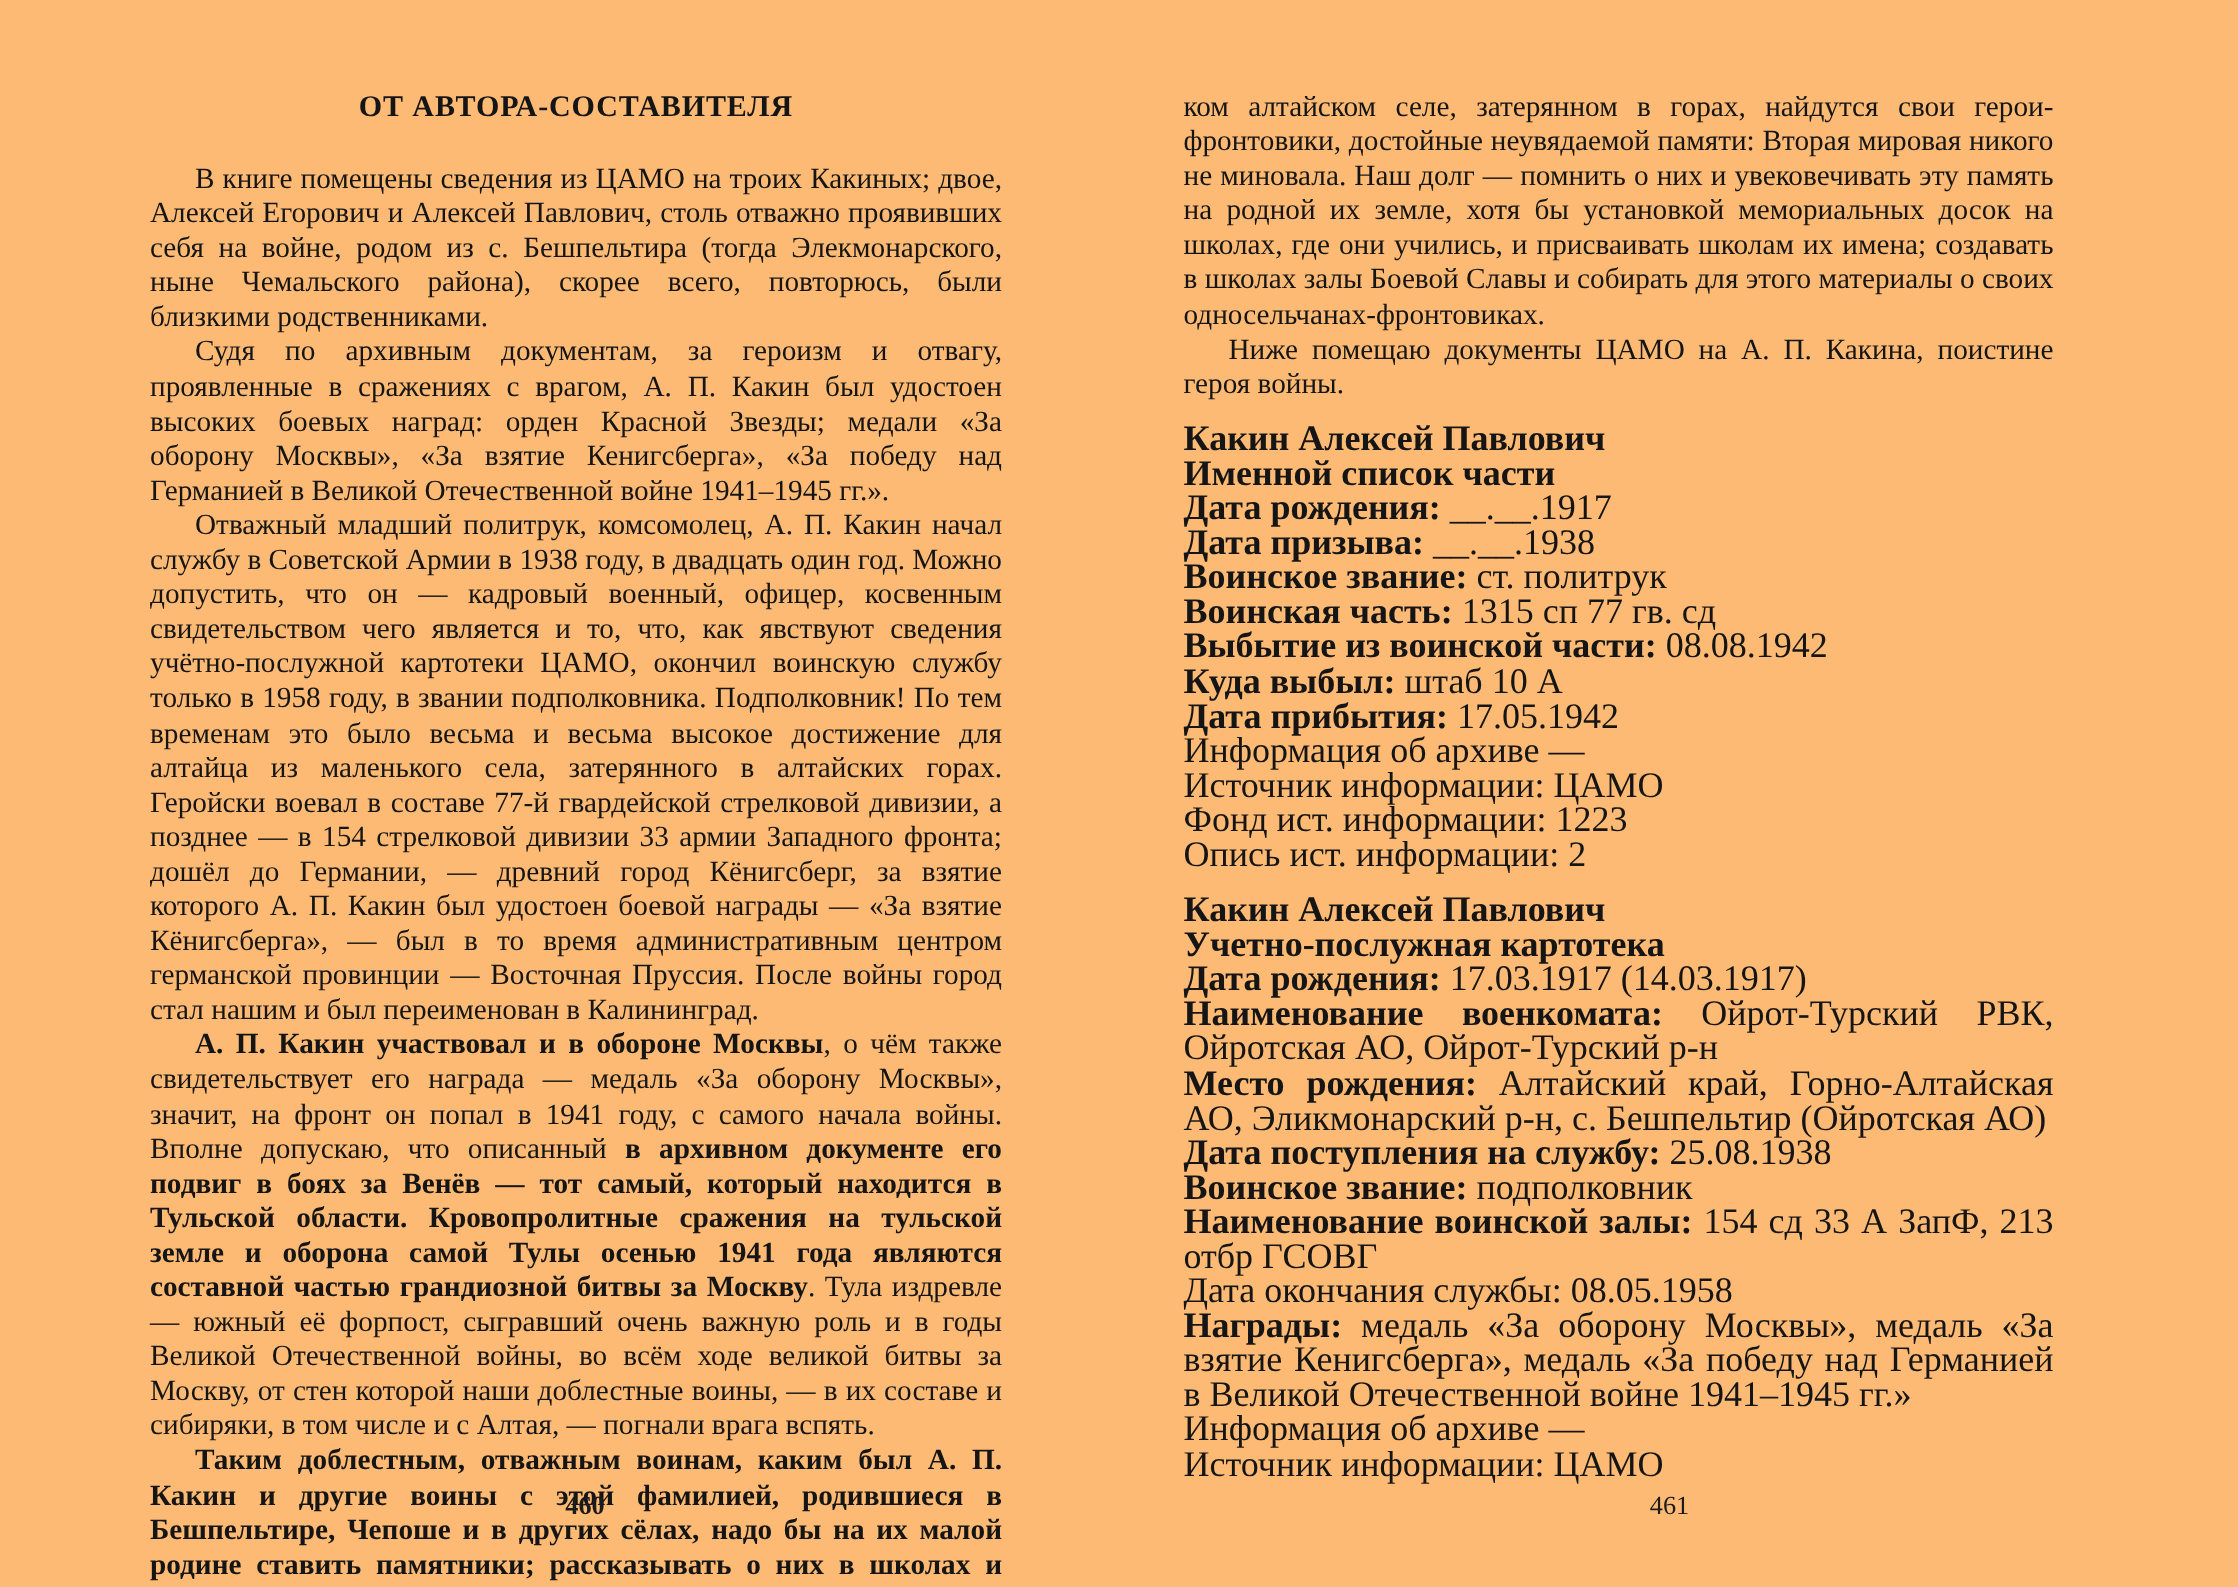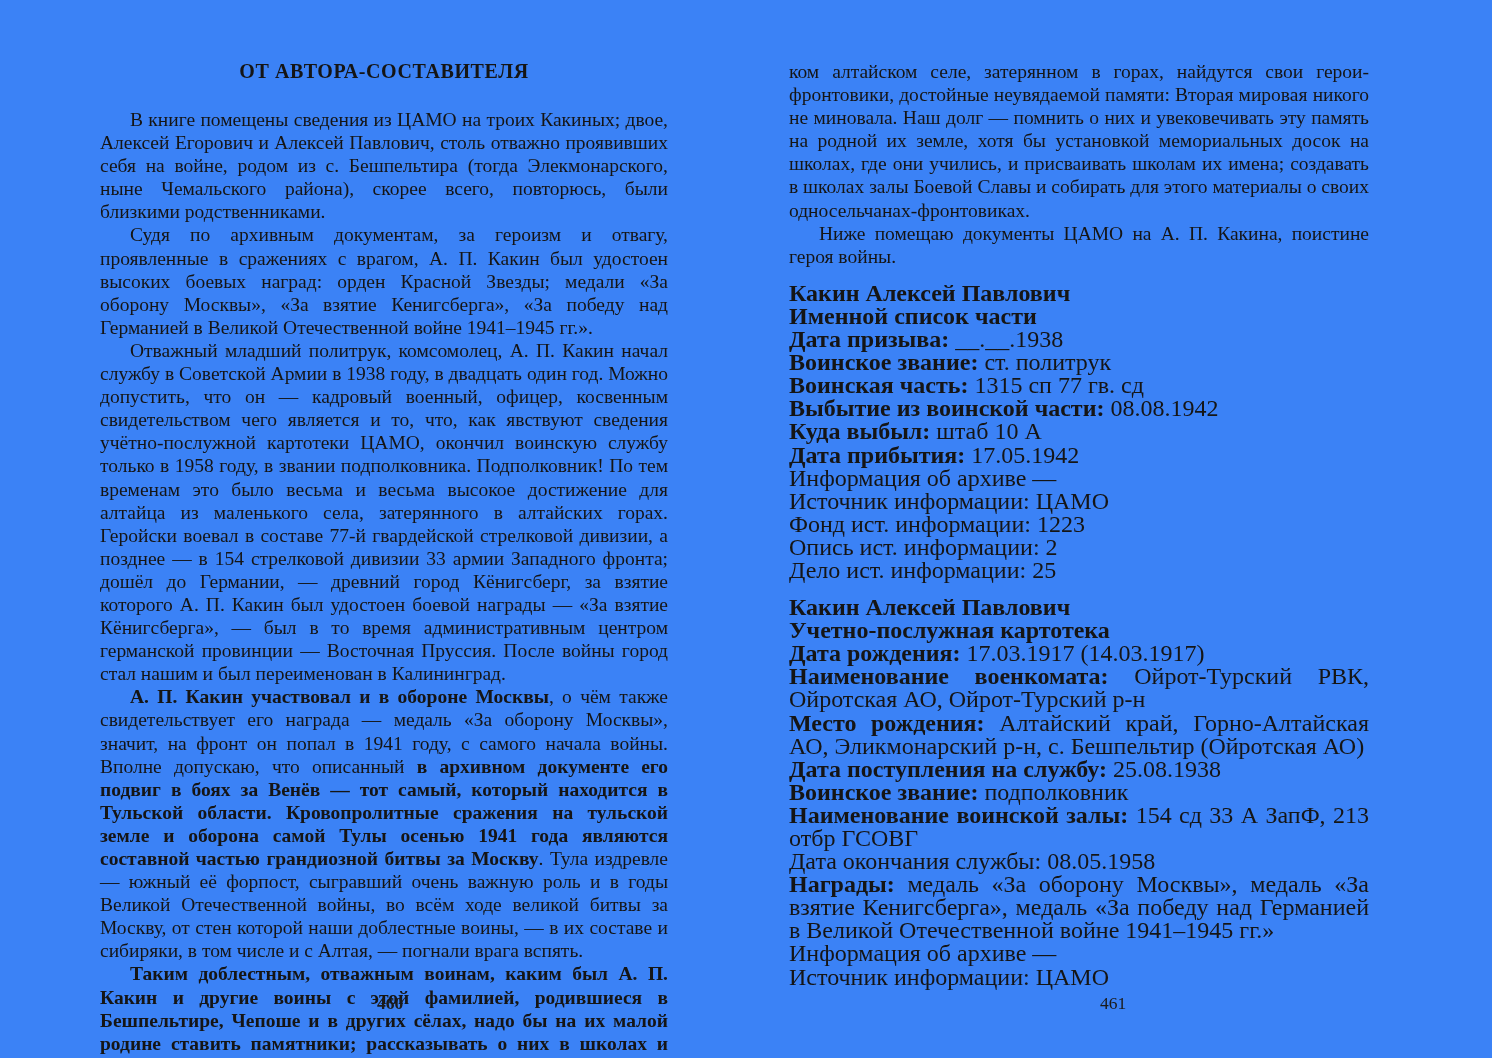--- a/index.html
+++ b/index.html
@@ -4,21 +4,21 @@
 <style>
   html, body { margin: 0; padding: 0; }
   body {
     width: 1492px; height: 1058px;
     background: #ffffff;
     color: #151515;
     font-family: "Liberation Serif", "DejaVu Serif", serif;
     position: relative;
     overflow: hidden;
   }
-  .spread { position: absolute; inset: 0; background: #3b82f6; }
+  .spread { position: absolute; inset: 0; background: #fdba74; }
   .page { position: absolute; top: 60px; }
   .page-left  { left: 100px; width: 568px; }
   .page-right { left: 789px; width: 580px; }
   .chapter-title {
     margin: 0 0 25px 0;
     font-size: 20px;
     line-height: 23px;
     font-weight: bold;
     text-align: center;
     letter-spacing: 0.6px;
@@ -66,31 +66,31 @@
 
   <div class="page page-right">
     <div>
         <p class="para"><span>ком алтайском селе, затерянном в горах, найдутся свои герои-фронтовики, достойные неувядаемой памяти: Вторая мировая никого не миновала. Наш долг — помнить о них и увековечивать эту память на родной их земле, хотя бы установкой мемориальных досок на школах, где они учились, и присваивать школам их имена; создавать в школах залы Боевой Славы и собирать для этого материалы о своих односельчанах-фронтовиках.</span></p>
         <p class="para indent"><span>Ниже помещаю документы ЦАМО на А. П. Какина, поистине героя войны.</span></p>
       </div>
     <div>
         <div class="record">
           <div class="record-line"><span class="b">Какин Алексей Павлович</span></div>
           <div class="record-line"><span class="b">Именной список части</span></div>
+          <div class="record-line"><span class="b">Дата рождения:</span><span> __.__.1917</span></div>
           <div class="record-line"><span class="b">Дата призыва:</span><span> __.__.1938</span></div>
           <div class="record-line"><span class="b">Воинское звание:</span><span> ст. политрук</span></div>
           <div class="record-line"><span class="b">Воинская часть:</span><span> 1315 сп 77 гв. сд</span></div>
           <div class="record-line"><span class="b">Выбытие из воинской части:</span><span> 08.08.1942</span></div>
           <div class="record-line"><span class="b">Куда выбыл:</span><span> штаб 10 А</span></div>
           <div class="record-line"><span class="b">Дата прибытия:</span><span> 17.05.1942</span></div>
           <div class="record-line"><span>Информация об архиве —</span></div>
           <div class="record-line"><span>Источник информации: ЦАМО</span></div>
           <div class="record-line"><span>Фонд ист. информации: 1223</span></div>
           <div class="record-line"><span>Опись ист. информации: 2</span></div>
-          <div class="record-line"><span>Дело ист. информации: 25</span></div>
         </div>
         <div class="record">
           <div class="record-line"><span class="b">Какин Алексей Павлович</span></div>
           <div class="record-line"><span class="b">Учетно-послужная картотека</span></div>
           <div class="record-line"><span class="b">Дата рождения:</span><span> 17.03.1917 (14.03.1917)</span></div>
           <div class="record-line"><span class="b">Наименование военкомата:</span><span> Ойрот-Турский РВК, Ойротская АО, Ойрот-Турский р-н</span></div>
           <div class="record-line"><span class="b">Место рождения:</span><span> Алтайский край, Горно-Алтайская АО, Эликмонарский р-н, с. Бешпельтир (Ойротская АО)</span></div>
           <div class="record-line"><span class="b">Дата поступления на службу:</span><span> 25.08.1938</span></div>
           <div class="record-line"><span class="b">Воинское звание:</span><span> подполковник</span></div>
           <div class="record-line"><span class="b">Наименование воинской залы:</span><span> 154 сд 33 А ЗапФ, 213 отбр ГСОВГ</span></div>

